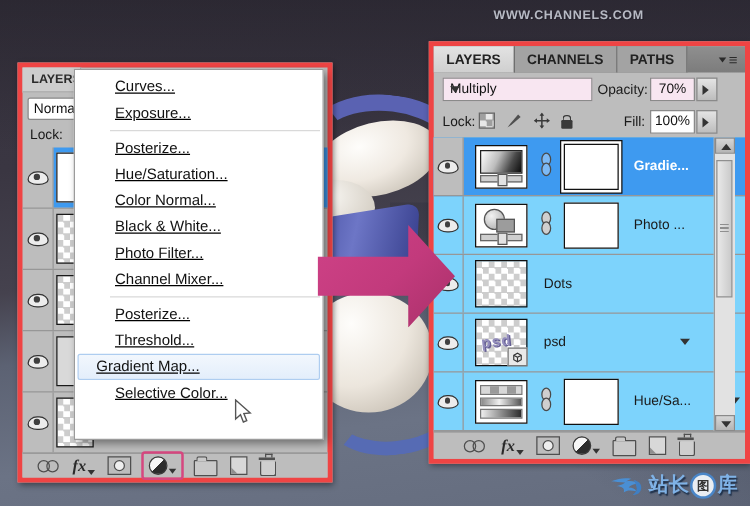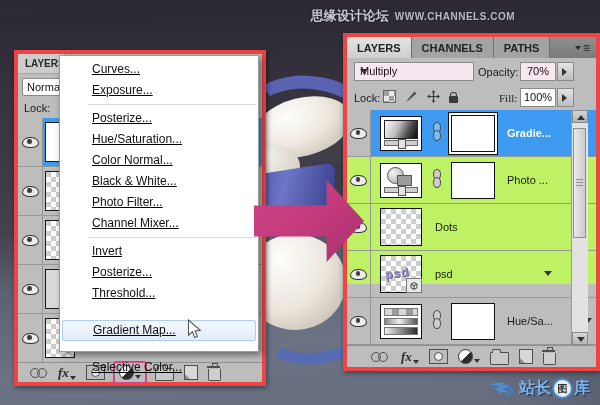--- a/index.html
+++ b/index.html
@@ -56,21 +56,21 @@
   .lrow.sel .lrow-content{background:#3E9AF0;}
   .sliver{position:absolute;left:2px;top:4px;height:38px;width:28px;border:1px solid #1a1a1a;background:#fff;}
   .sliver.checker{background:repeating-conic-gradient(#fff 0 25%,#cdcdcd 0 50%) 0 0/10px 10px;}
   .sliver.plain{background:#d9d9d9;}
   .lp-bottombar{position:absolute;left:0;bottom:0;width:100%;height:19px;border-top:1px solid #8f8f8f;background:#BDBDBD;display:flex;align-items:center;}
   
   #adjustment-menu{position:absolute;left:41px;top:1px;width:200px;height:297px;background:#fff;
     border:1px solid #9b9b9b;box-shadow:3px 3px 7px rgba(0,0,0,.45);z-index:6;padding-top:3px;box-sizing:border-box;text-decoration:underline;}
   .menu-item{height:21px;line-height:21px;padding-left:32px;font-size:12px;color:#111;white-space:nowrap;}
   .menu-item.hl{background:linear-gradient(#f2f7fd,#e3eefb);border:1px solid #aecdf0;border-radius:2px;
-    margin:16px 2px;padding-left:30px;height:19px;line-height:19px;}
+    margin:0 2px;padding-left:14px;height:19px;line-height:19px;}
   .menu-sep{border-top:1px solid #d9d9d9;margin:3px 2px 3px 28px;}
   
   #big-arrow{position:absolute;left:254px;top:180px;width:110px;height:82px;z-index:30;
     background:linear-gradient(135deg,#cf4287 0%,#c23a7c 55%,#a93069 100%);
     clip-path:polygon(0 31%,66% 31%,66% 0,100% 50%,66% 100%,66% 69%,0 69%);}
   
   #right-panel{left:343px;top:33px;width:249px;height:330px;}
   .rp-tabs{position:absolute;left:0;top:0;width:100%;height:21px;background:linear-gradient(#8f8f8f,#7c7c7c);display:flex;}
   .rp-tab{height:100%;display:flex;align-items:center;padding:0 10px;font-size:11px;font-weight:bold;color:#222;
     background:#a3a3a3;border-right:1px solid #6f6f6f;}
@@ -83,21 +83,21 @@
   .blend-box .tri{position:absolute;right:5px;top:6px;width:0;height:0;border-left:4px solid transparent;border-right:4px solid transparent;border-top:5px solid #333;}
   .fieldlabel{position:absolute;top:8px;font-size:11px;color:#1a1a1a;}
   .val-box{position:absolute;left:173px;top:4px;width:34px;height:17px;border:1px solid #8a8a8a;background:#fff;}
   .val-box.pink{background:#F8E6F1;}
   .val-box span{position:absolute;left:0;right:0;top:2px;text-align:center;font-size:11px;color:#111;}
   .spin{position:absolute;left:210px;top:4px;width:15px;height:17px;border:1px solid #8a8a8a;background:linear-gradient(#e4e4e4,#bdbdbd);}
   .spin::after{content:'';position:absolute;left:4px;top:4.5px;width:0;height:0;border-top:4px solid transparent;border-bottom:4px solid transparent;border-left:5px solid #333;}
   .rp-lockrow{position:absolute;left:0;top:47px;width:100%;height:26px;border-bottom:1px solid #8f8f8f;}
   .lockicons{position:absolute;left:36px;top:4px;display:flex;gap:9px;align-items:center;height:17px;}
   
-  .rp-list{position:absolute;left:0;top:73px;width:100%;height:174px;background:#bef264;}
+  .rp-list{position:absolute;left:0;top:73px;width:100%;height:235px;background:#7dd3fc;}
   .rrow{position:relative;height:47px;border-bottom:1px solid #979797;box-sizing:border-box;}
   .rrow .eye-cell{position:absolute;left:0;top:0;width:23px;height:100%;border-right:1px solid #979797;display:flex;align-items:center;justify-content:center;}
   .rrow.sel{background:#3E9AF0;}
   .rrow.sel .eye-cell{background:#BDBDBD;}
   .thumb{position:absolute;left:33px;top:4px;width:42px;height:38px;border:1px solid #111;background:#fff;box-sizing:border-box;}
   .thumb.checker{background:repeating-conic-gradient(#fff 0 25%,#cdcdcd 0 50%) 0 0/10px 10px;}
   .adj-frame{position:absolute;left:33px;top:6px;width:42px;height:35px;border:1px solid #111;background:#fff;box-sizing:border-box;}
   .grad-sq{position:absolute;left:3px;top:3px;right:3px;height:17px;border:1px solid #222;
     background:linear-gradient(115deg,#ffffff 0%,#bdbdbd 40%,#4a4a4a 72%,#0b0b0b 100%);}
   .mini-slider{position:absolute;left:3px;right:3px;bottom:4px;height:4px;background:#cfcfcf;border:1px solid #666;}
@@ -171,21 +171,20 @@
 <div class="letter-art">
   <div class="la-blue-top"></div>
   <div class="la-white-top"></div>
   <div class="la-white-mid"></div>
   <div class="la-blue-mid"></div>
   <div class="la-white-bot"></div>
   <div class="la-blue-bot"></div>
 </div>
 
 <div class="watermark">
-  <span class="wm-cn">思缘设计论坛</span>
   <span class="wm-url">WWW.CHANNELS.COM</span>
 </div>
 
 <div class="sitelogo">
   <svg class="sl-flame" width="30" height="20" viewBox="0 0 30 20">
     <path d="M2 6 C8 4 12 3 18 4 L14 6 C18 5.5 22 6 24 8 C20 8 18 9 16 11 C19 11 21 12 22 14 C18 13 14 13 12 15 C13 12 11 10 6 10 C10 9 12 8 13 7 C9 6.5 5 6.5 2 6 Z" fill="#4a8fd4"></path>
     <path d="M20 5 C24 6 26 8 26 11 C26 15 23 17 19 17 C22 15 23 13 22 10 C21.5 8 21 6.5 20 5 Z" fill="#3f7fc4"></path>
   </svg>
   <span class="sl-txt">站长</span>
   <span class="sl-badge">图</span>
@@ -271,21 +270,20 @@
     <div class="menu-item">Curves...</div>
     <div class="menu-item">Exposure...</div>
     <div class="menu-sep"></div>
     <div class="menu-item">Posterize...</div>
     <div class="menu-item">Hue/Saturation...</div>
     <div class="menu-item">Color Normal...</div>
     <div class="menu-item">Black &amp; White...</div>
     <div class="menu-item">Photo Filter...</div>
     <div class="menu-item">Channel Mixer...</div>
     <div class="menu-sep"></div>
-    <div class="menu-item">Invert</div>
     <div class="menu-item">Posterize...</div>
     <div class="menu-item">Threshold...</div>
     <div class="menu-item hl">Gradient Map...</div>
     <div class="menu-item">Selective Color...</div>
   </div>
 </div>
 
 <div id="big-arrow"></div>
 
 <div id="right-panel" class="panel">
@@ -316,21 +314,21 @@
     <div class="lockicons">
       <span class="checklockico"></span>
       <svg width="13" height="13" viewBox="0 0 13 13">
           <path d="M1 12 L3.5 8.5 L9.5 1.5 L11.5 3.5 L4.5 9.5 L1 12 Z" fill="#4f4f4f"></path>
         </svg>
       <svg width="13" height="13" viewBox="0 0 13 13">
           <path d="M6.5 0 L8.4 2.6 H7.1 V5.9 H10.4 V4.6 L13 6.5 L10.4 8.4 V7.1 H7.1 V10.4 H8.4 L6.5 13 L4.6 10.4 H5.9 V7.1 H2.6 V8.4 L0 6.5 L2.6 4.6 V5.9 H5.9 V2.6 H4.6 Z" fill="#3a3a3a"></path>
         </svg>
       <span class="lockico"></span>
     </div>
-    <span class="fieldlabel" style="left:152px;font-family:Liberation Serif, serif;">Fill:</span>
+    <span class="fieldlabel" style="left:152px;">Fill:</span>
     <div class="val-box">
         <span>100%</span>
       </div>
     <div class="spin"></div>
   </div>
 
   <div class="rp-list">
 
     <div class="rrow sel">
       <div class="eye-cell">

